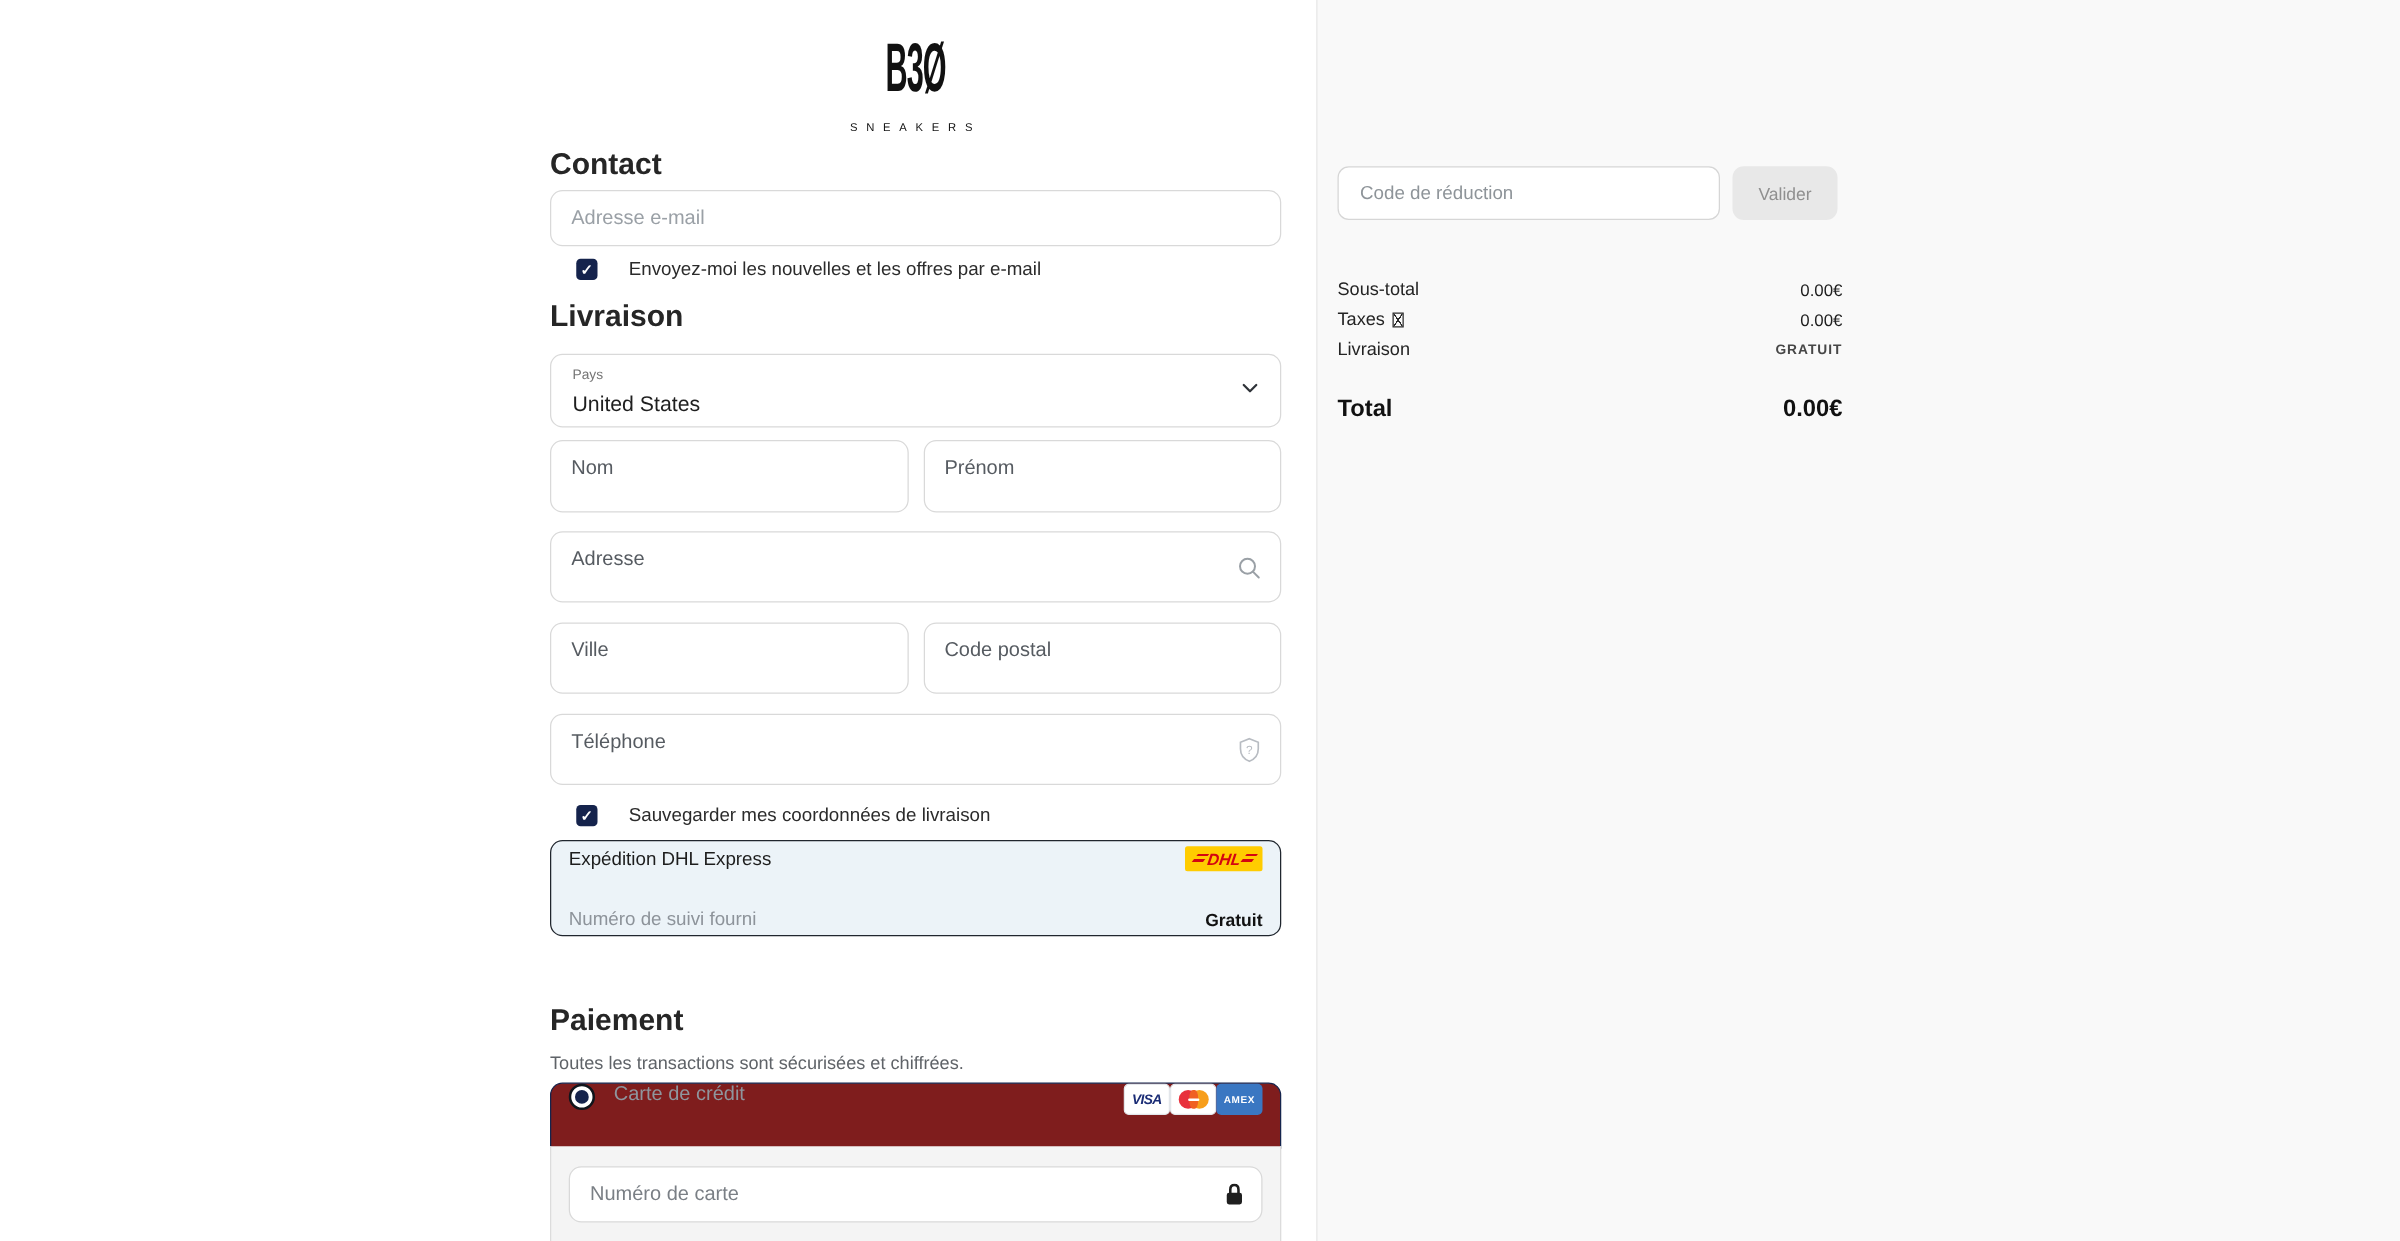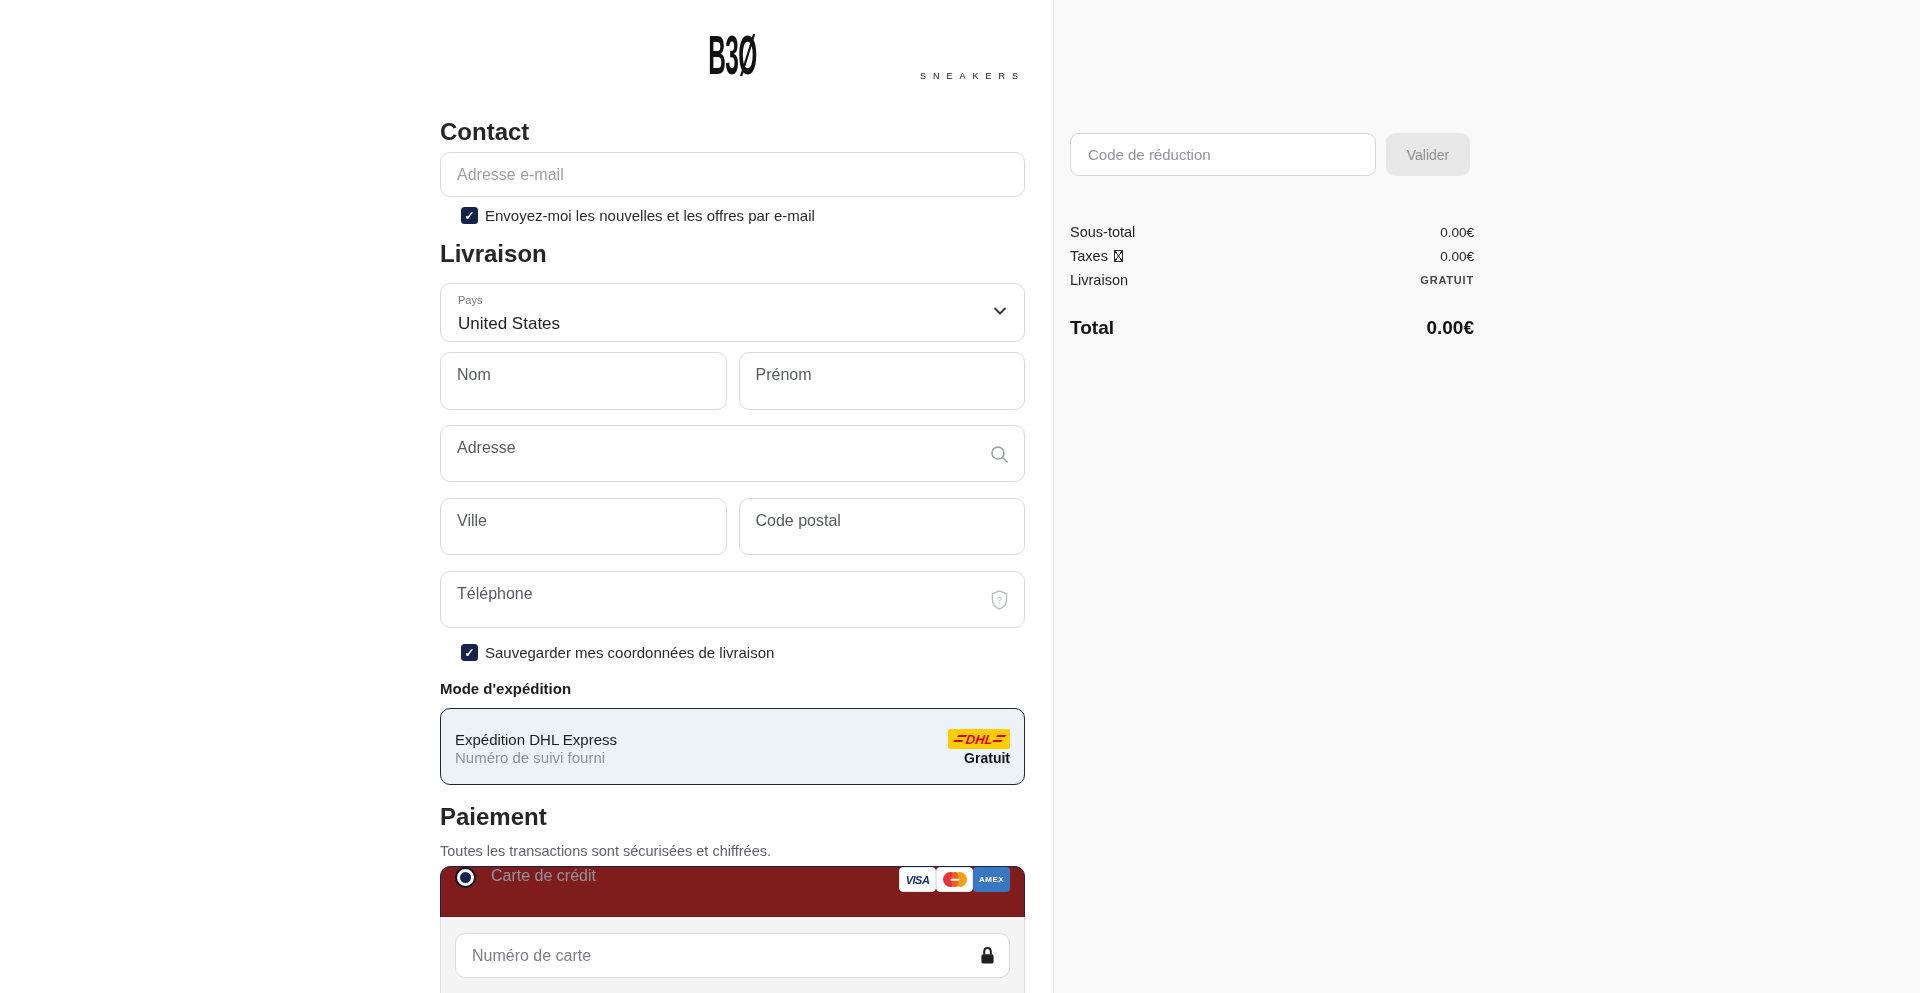--- a/index.html
+++ b/index.html
@@ -7,35 +7,35 @@
   body { font-family:"Liberation Sans", sans-serif; background:#fff; }
 
   .screen { position:relative; width:1920px; height:993px; background:#fff; overflow:hidden; }
 
   
   .main-col { position:absolute; left:440px; top:0; width:585px; height:993px; }
 
   .logo { position:absolute; top:24px; left:0; right:0; text-align:center; cursor:pointer; }
   .logo-mark { display:inline-block; font-size:34px; font-weight:800; color:#111;
                transform:scale(.72,1.62); transform-origin:center top; letter-spacing:-1px; }
-  .logo-sub { margin-top:8px; font-size:9px; letter-spacing:7px; color:#111; font-weight:500;text-align:right; }
+  .logo-sub { margin-top:34px; font-size:9px; letter-spacing:7px; color:#111; font-weight:500; }
 
   h2.sec { position:absolute; left:0; font-size:24px; font-weight:700; color:#262626; }
   .h-contact { top:118px; }
   .h-livraison { top:240px; }
   .h-paiement { top:803px; }
 
   input.ti { width:100%; border:1px solid #d9d9d9; border-radius:10px; background:#fff;
              font-family:"Liberation Sans",sans-serif; font-size:16px; color:#333; outline:none; }
   input.ti::placeholder { color:#9aa0a6; }
   input.ti.dark-ph::placeholder { color:#565b61; }
 
   .email-input { position:absolute; top:152px; height:45px; padding:0 16px; }
 
-  .check-row { position:absolute; left:0; display:flex; align-items:flex-end; gap:7px; cursor:pointer;padding-left:21px; }
+  .check-row { position:absolute; left:0; display:flex; align-items:flex-end; gap:25px; cursor:pointer;padding-left:21px; }
   .cb1 { top:207px; }
   .cb2 { top:644px; }
   .checkbox { width:17px; height:17px; background:#15234c; border-radius:3.5px; flex:0 0 auto;
               display:flex; align-items:center; justify-content:center; }
   .checkbox::after { content:"✓"; color:#fff; font-size:12px; font-weight:700; line-height:1; }
   .check-label { font-size:15px; color:#2b2b2b; }
 
   .select-box { position:absolute; top:283px; left:0; right:0; height:59px; border:1px solid #d9d9d9;
                 border-radius:10px; background:#fff; cursor:pointer; padding:10px 17px 0; }
   .select-label { font-size:11px; color:#757575; }
@@ -50,22 +50,22 @@
   .tall2 { height:57px; padding:15px 16px 26px; }
 
   .field { position:absolute; left:0; right:0; }
   .f-address { top:425px;border-radius:22px; }
   .f-phone { top:571px; }
   .field input { width:100%; }
   .field .r-icon { position:absolute; right:16px; top:50%; transform:translateY(-50%); line-height:0; }
 
   .ship-label { position:absolute; top:680px; font-size:15px; font-weight:700; color:#1e1e1e; }
 
-  .ship-card { position:absolute; top:708px; left:0; right:0; height:77px; background:#ecf3f8;
-               border:1.5px solid #20262e; border-radius:10px; padding:20px 14px;
+  .ship-card { position:absolute; top:672px; left:0; right:0; height:77px; background:#ecf3f8;
+               border:1.5px solid #20262e; border-radius:10px; padding:4px 14px;
                display:flex; flex-direction:column; justify-content:space-between; cursor:pointer; }
   .ship-row { display:flex; align-items:center; justify-content:space-between; }
   .ship-name { font-size:15px; color:#1d1d1d; font-weight:500; }
   .ship-detail { font-size:15px; color:#8d939a; }
   .ship-price { font-size:14px; color:#111; font-weight:700; }
 
   .dhl-logo { width:62px; height:20px; background:#ffcc00; border-radius:2px;
               display:flex; align-items:center; justify-content:center; overflow:hidden; }
   .dhl-stripes { width:9px; height:9px; margin:0 2px; transform:skewX(-38deg);
                  background:repeating-linear-gradient(180deg,#d40511 0 2px,#ffcc00 2px 4.5px); }

